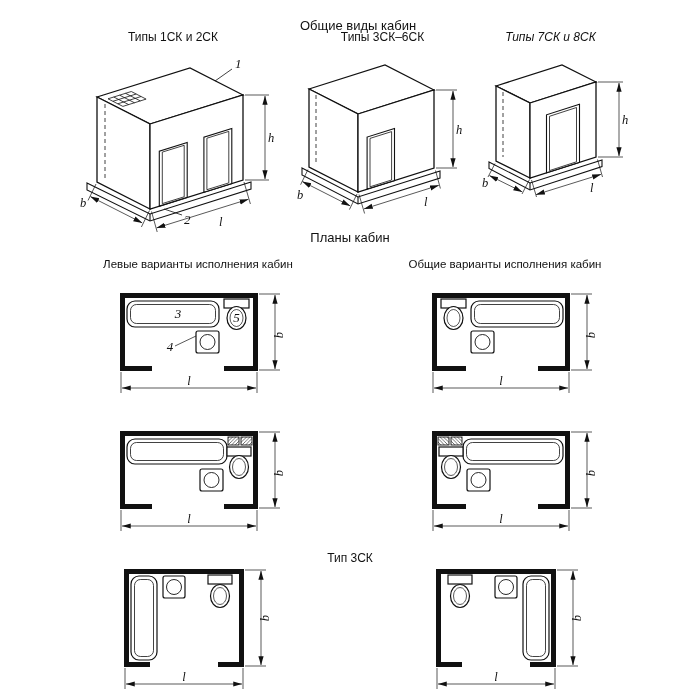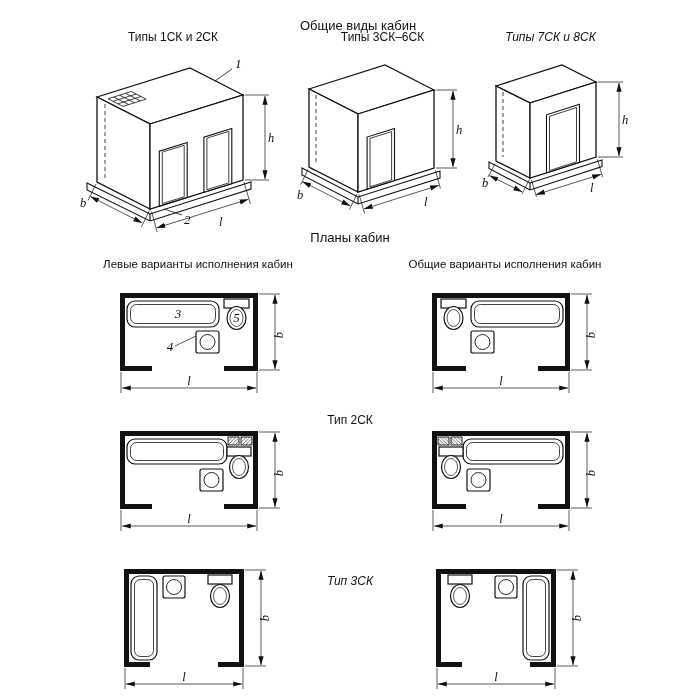--- a/index.html
+++ b/index.html
@@ -189,21 +189,20 @@
     <text x="71" y="93.5" text-anchor="middle">l</text>
   </svg>
 
   <svg class="abs" style="left:430px;top:291px;" width="172" height="110" viewBox="0 0 172 110">
     <use href="#geo1" transform="translate(142,0) scale(-1,1)"></use>
     <use href="#dims1"></use>
     <text x="164.5" y="44" text-anchor="middle" transform="rotate(-90 164.5 44)">b</text>
     <text x="71" y="93.5" text-anchor="middle">l</text>
   </svg>
 
-  <div class="abs type-label" style="top:413px;left:0;">Тип 2СК</div>
 
   <svg class="abs" style="left:118px;top:429px;" width="172" height="110" viewBox="0 0 172 110">
     <g id="geo2">
       <g fill="#111" stroke="none">
         <rect x="2" y="2" width="138" height="5"></rect>
         <rect x="2" y="2" width="5" height="78"></rect>
         <rect x="135" y="2" width="5" height="78"></rect>
         <rect x="2" y="75" width="32" height="5"></rect>
         <rect x="106" y="75" width="34" height="5"></rect>
       </g>
@@ -230,21 +229,21 @@
     <text x="71" y="93.5" text-anchor="middle">l</text>
   </svg>
 
   <svg class="abs" style="left:430px;top:429px;" width="172" height="110" viewBox="0 0 172 110">
     <use href="#geo2" transform="translate(142,0) scale(-1,1)"></use>
     <use href="#dims1"></use>
     <text x="164.5" y="44" text-anchor="middle" transform="rotate(-90 164.5 44)">b</text>
     <text x="71" y="93.5" text-anchor="middle">l</text>
   </svg>
 
-  <div class="abs type-label" style="top:574px;left:0;font-style:italic;">Тип 3СК</div>
+  <div class="abs type-label" style="top:551px;left:0;">Тип 3СК</div>
 
   <svg class="abs" style="left:122px;top:567px;" width="160" height="130" viewBox="0 0 160 130">
     <g id="geo3">
       <g fill="#111" stroke="none">
         <rect x="2" y="2" width="120" height="5"></rect>
         <rect x="2" y="2" width="5" height="98"></rect>
         <rect x="117" y="2" width="5" height="98"></rect>
         <rect x="2" y="95" width="26" height="5"></rect>
         <rect x="96" y="95" width="26" height="5"></rect>
       </g>

